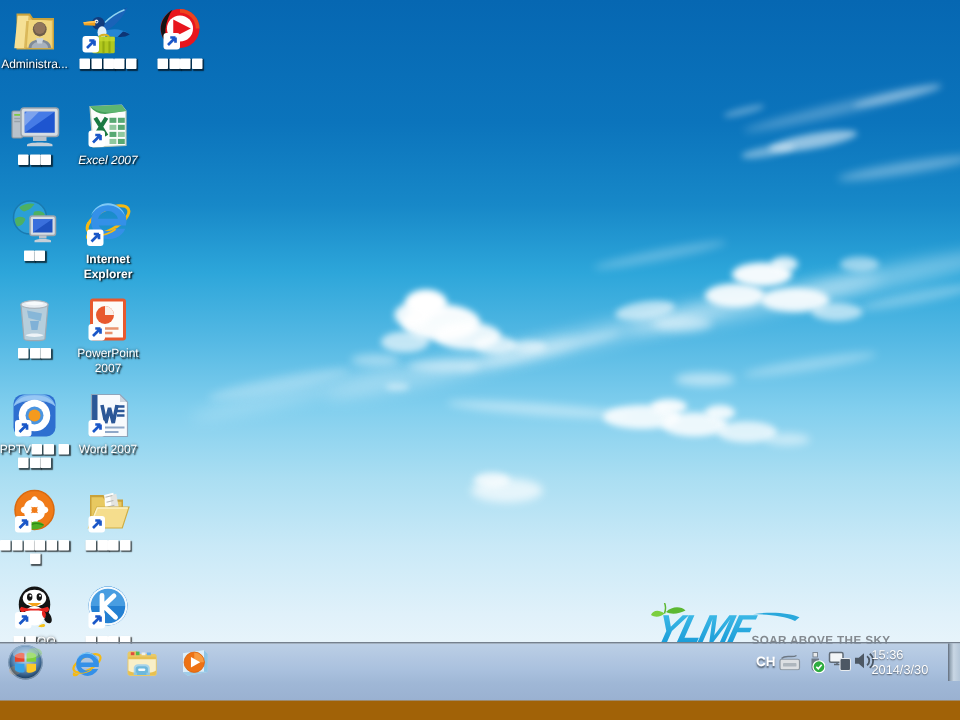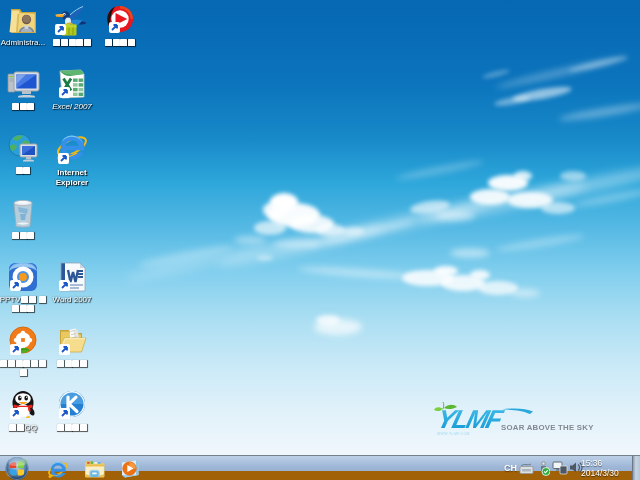--- a/index.html
+++ b/index.html
@@ -1,21 +1,21 @@
 <!DOCTYPE html>
 <html><head><meta charset="utf-8">
 <style>
 html,body{margin:0;padding:0;width:640px;height:480px;overflow:hidden;font-family:"Liberation Sans",sans-serif;}
 #scene{position:relative;width:640px;height:480px;background:#a16207;}
 #sky{position:absolute;left:0;top:0;}
 .ic{position:absolute;width:62px;text-align:center;}
 .ic svg{display:block;margin:0 auto;}
 .lbl{margin-top:2px;font-size:8px;line-height:9.5px;color:#fff;text-shadow:1px 1px 1px rgba(0,0,0,.9),0 0 2px rgba(0,0,0,.6);}
 .cj{display:inline-block;width:7px;height:7px;background:#fff;margin:0 .4px;border-radius:.5px;box-shadow:.7px .7px .8px rgba(0,0,0,.65);vertical-align:-.5px;}
-#taskbar{position:absolute;left:0;top:455px;width:640px;height:16px;background:linear-gradient(#bccfe6 0%,#aac1de 45%,#9fb7d6 70%,#9ab1d1 100%);border-top:1px solid #75808e;box-sizing:border-box;}
+#taskbar{position:absolute;left:0;top:428px;width:640px;height:39px;background:linear-gradient(#bccfe6 0%,#aac1de 45%,#9fb7d6 70%,#9ab1d1 100%);border-top:1px solid #75808e;box-sizing:border-box;}
 .tbi{position:absolute;top:0;}
 #tray{position:absolute;right:0;top:0;height:25px;}
 .trayicon{position:absolute;top:5px;}
 #clock{position:absolute;right:13px;top:2px;width:46px;text-align:left;color:#fff;font-size:8.5px;line-height:10px;text-shadow:0 1px 1px rgba(0,0,0,.55);}
 #showdesk{position:absolute;right:0;top:0;width:7px;height:25px;background:linear-gradient(90deg,#8c9dac,#c8d6e4 40%,#b4c6d8);border-left:1px solid #6d7988;}
 #ylmf{position:absolute;left:434px;top:402px;width:178px;height:42px;}
 </style></head>
 <body>
 <div id="scene">
 <svg id="sky" width="640" height="455" viewBox="0 0 640 455">
@@ -227,20 +227,32 @@
 <ellipse cx="16" cy="6" rx="9" ry="2.6" fill="#e8edf2"></ellipse>
 <ellipse cx="16" cy="6" rx="9" ry="2.6" fill="none" stroke="#aab4bd" stroke-width=".8"></ellipse>
 <path d="M10 5.5 C12 3.5 20 3.5 22 5.5 C20 6.8 12 6.8 10 5.5 Z" fill="#f7fafc"></path>
 <path d="M11 10 L21 12 L20 17 L12 15 Z" fill="#5a9fd4" opacity=".5"></path>
 <path d="M13 17 L19 17 L18 23 L14 23 Z" fill="#3f8fd0" opacity=".45"></path>
 <path d="M10 26.5 C12 25 20 25 22 26.5 C20 28 12 28 10 26.5 Z" fill="#eef3f7"></path>
 </svg>
 <div class="lbl"><span class="cj"></span><span class="cj"></span><span class="cj"></span></div>
 </div>
 
+<div class="ic" style="left:41px;top:197px;">
+<svg width="32" height="32" viewBox="0 0 32 32">
+<path d="M4 4 C4 2.8 4.8 2 6 2 L26 2 C27.2 2 28 2.8 28 4 L28 28 C28 29.2 27.2 30 26 30 L6 30 C4.8 30 4 29.2 4 28 Z" fill="#e8592e"></path>
+<path d="M6 4 L26 4 L26 28 L6 28 Z" fill="#fdfbf8"></path>
+<circle cx="14" cy="13" r="6" fill="#e8592e"></circle>
+<path d="M14 7 L14 13 L20 13 A6 6 0 0 0 14 7 Z" fill="#f9efe8"></path>
+<path d="M9 22 L23 22 M9 25 L19 25" stroke="#e8936e" stroke-width="1.6"></path>
+<rect x="3" y="19" width="11" height="11" rx="2" fill="#fff"></rect>
+<path d="M6 27 L11 22 M11 22 L7.5 22 M11 22 L11 25.5" stroke="#1a57c8" stroke-width="1.8" fill="none"></path>
+</svg>
+<div class="lbl">PowerPoint<br>2007</div>
+</div>
 
 <div class="ic" style="left:-8px;top:261px;">
 <svg width="32" height="32" viewBox="0 0 32 32">
 <rect x="2" y="2" width="28" height="28" rx="6" fill="#2e6fd0"></rect>
 <path d="M2 12 C2 6 6 2 12 2 L20 2 C26 2 30 6 30 12 L30 10 C28 7 24 5.5 16 5.5 C8 5.5 4 7 2 10 Z" fill="#7cb8f0" opacity=".9"></path>
 <path d="M2 10 C4 5 9 2.5 16 2.5 C23 2.5 28 5 30 10 C27 7.5 22 6 16 6 C10 6 5 7.5 2 10 Z" fill="#9fccf5" opacity=".8"></path>
 <circle cx="16" cy="16" r="10.5" fill="#fff"></circle>
 <circle cx="16" cy="16" r="6" fill="#4a94e0"></circle>
 <circle cx="16" cy="16" r="4" fill="#f59a1e"></circle>
 <rect x="3" y="19" width="11" height="11" rx="2" fill="#fff"></rect>

